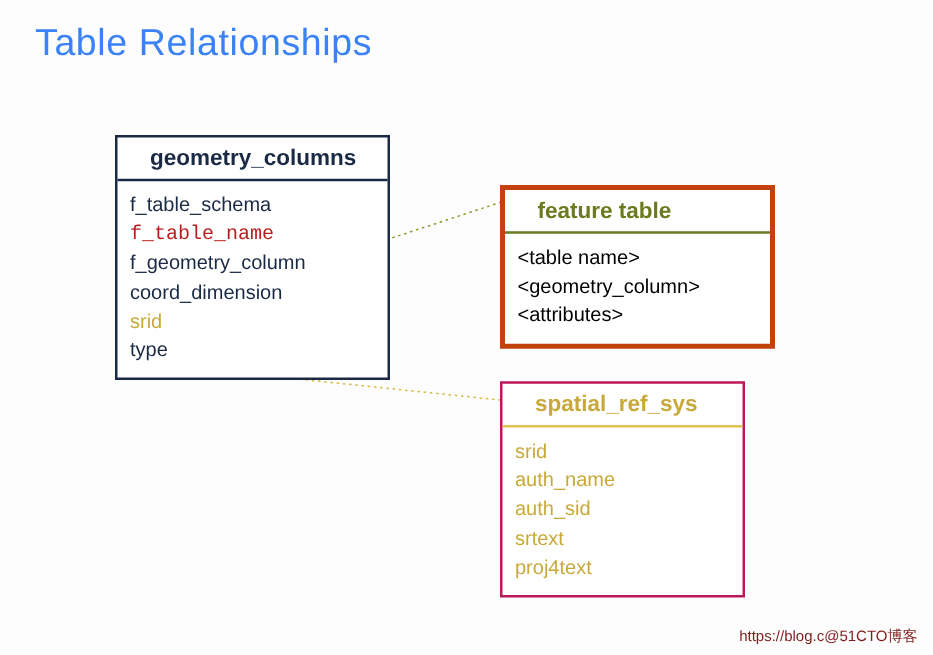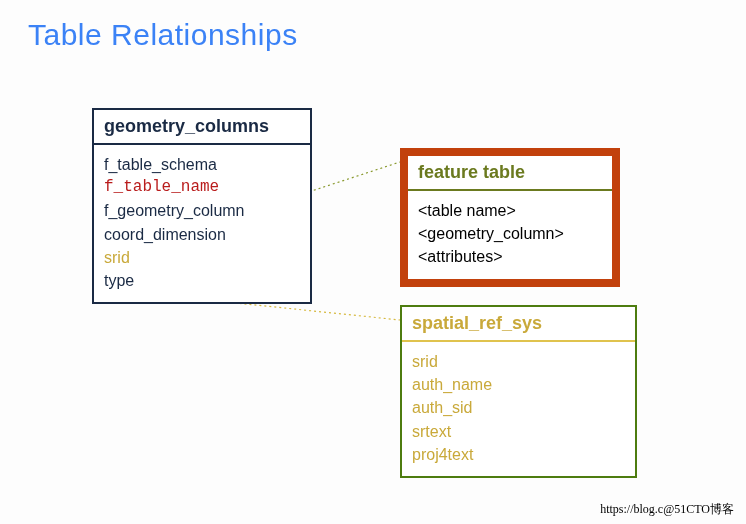--- a/index.html
+++ b/index.html
@@ -20,21 +20,21 @@
     color: #3b82f6;
     letter-spacing: 0.5px;
   }
   .table-box {
     position: absolute;
     background: #fff;
   }
   .table-header {
     font-weight: bold;
     font-size: 18px;
-    padding: 6px 10px;
+    padding: 6px 26px;
     border-bottom-width: 2px;
     border-bottom-style: solid;
   }
   .table-body {
     padding: 8px 10px 10px 10px;
   }
   .field {
     font-size: 16px;
     line-height: 1.45;
     white-space: nowrap;
@@ -48,46 +48,46 @@
   }
   .box-geom .table-header { color: #1a2a44; border-color: #1a2a44; }
   .box-geom .field { color: #1a2a44; }
   .box-geom .field.link-olive { color: #b91c1c; font-family: Liberation Mono, monospace; }
   .box-geom .field.link-gold { color: #c9a93a; }
   
   .box-feat {
     left: 400px;
     top: 148px;
     width: 220px;
-    border: 8px solid #c2410c;
+    border: 4px solid #c2410c;
   }
   .box-feat .table-header { color: #6b7a1f; border-color: #6b7a1f; }
   .box-feat .field { color: #000000; }
   
   .box-srs {
     left: 400px;
     top: 305px;
-    width: 237px;
-    border: 2px solid #4d7c0f;
+    width: 196px;
+    border: 2px solid #be185d;
   }
   .box-srs .table-header { color: #c9a93a; border-color: #e0c34d; }
   .box-srs .field { color: #c9a93a; }
   svg.connectors {
     position: absolute;
     left: 0; top: 0;
     width: 746px; height: 524px;
     pointer-events: none;
   }
   .watermark {
     position: absolute;
     right: 12px;
     bottom: 6px;
     font-size: 12px;
-    color: #000000;
-    font-family: Liberation Serif, serif;
+    color: #7f1d1d;
+    font-family: Liberation Sans, sans-serif;
   }
 </style>
 </head>
 <body>
 
 <h1 class="title">Table Relationships</h1>
 
 <svg class="connectors">
   <line x1="214" y1="223" x2="400" y2="162" stroke="#8a9a2f" stroke-width="1.2" stroke-dasharray="2 3"></line>
   <line x1="140" y1="293" x2="400" y2="320" stroke="#d6b93f" stroke-width="1.2" stroke-dasharray="2 3"></line>

